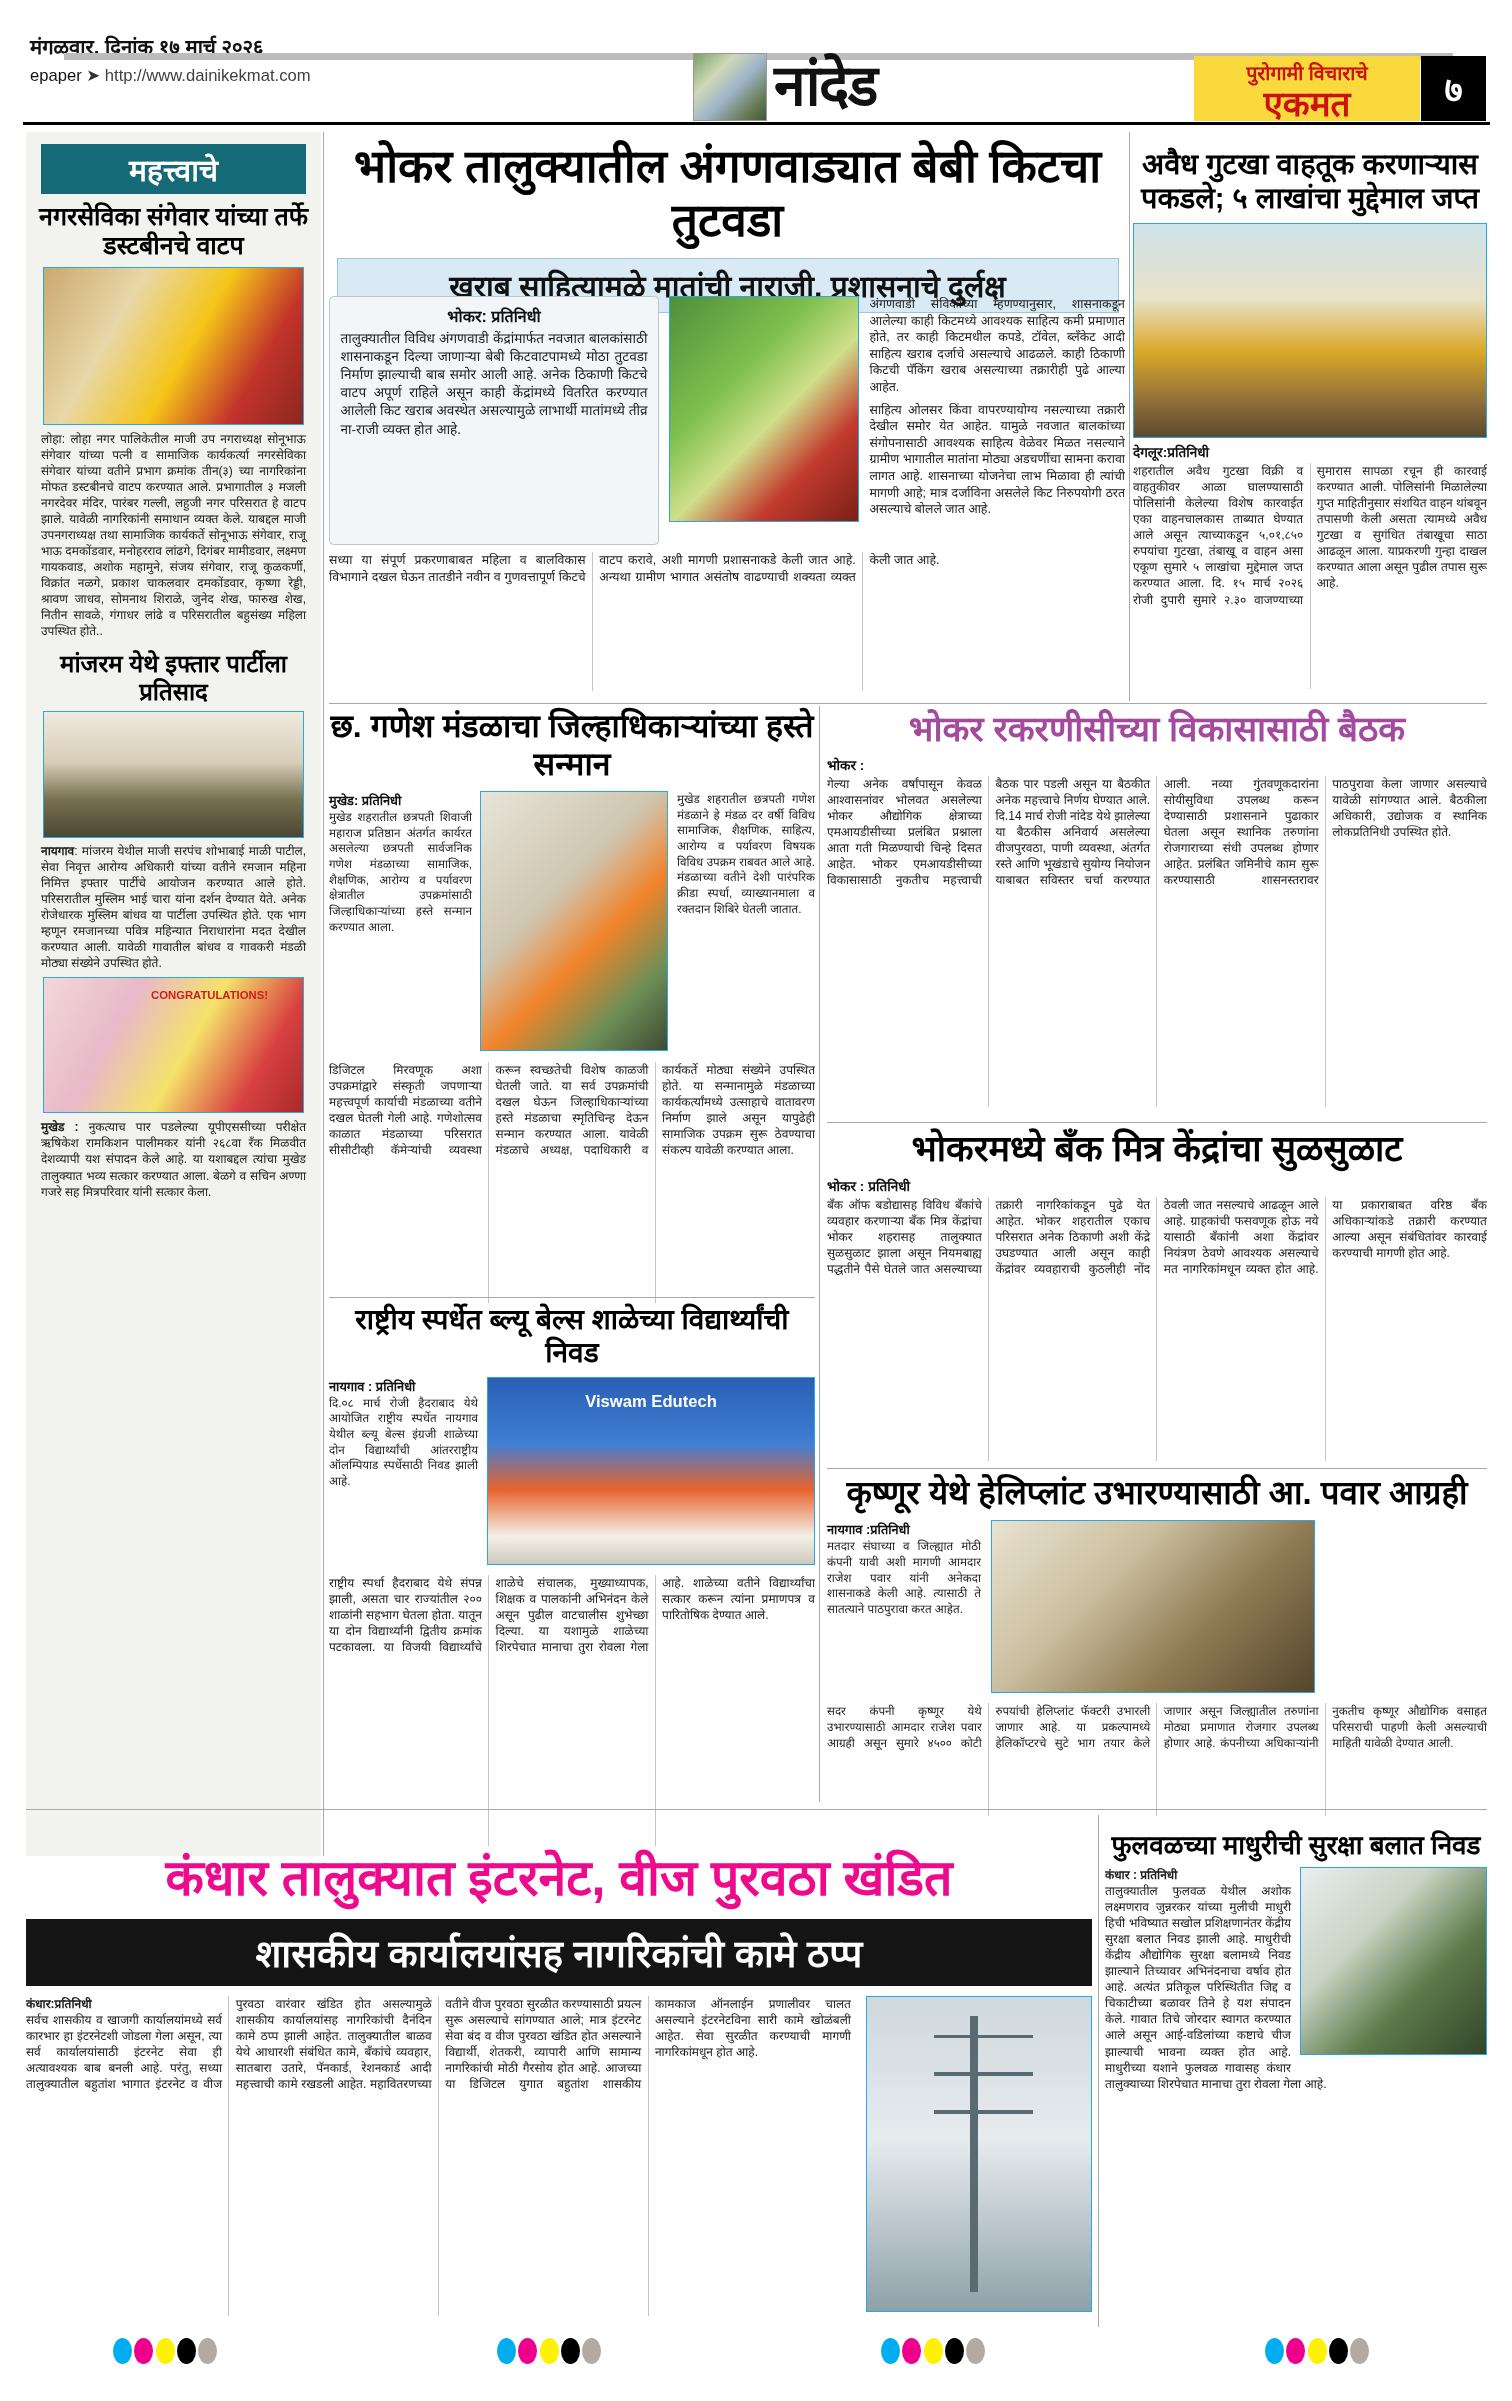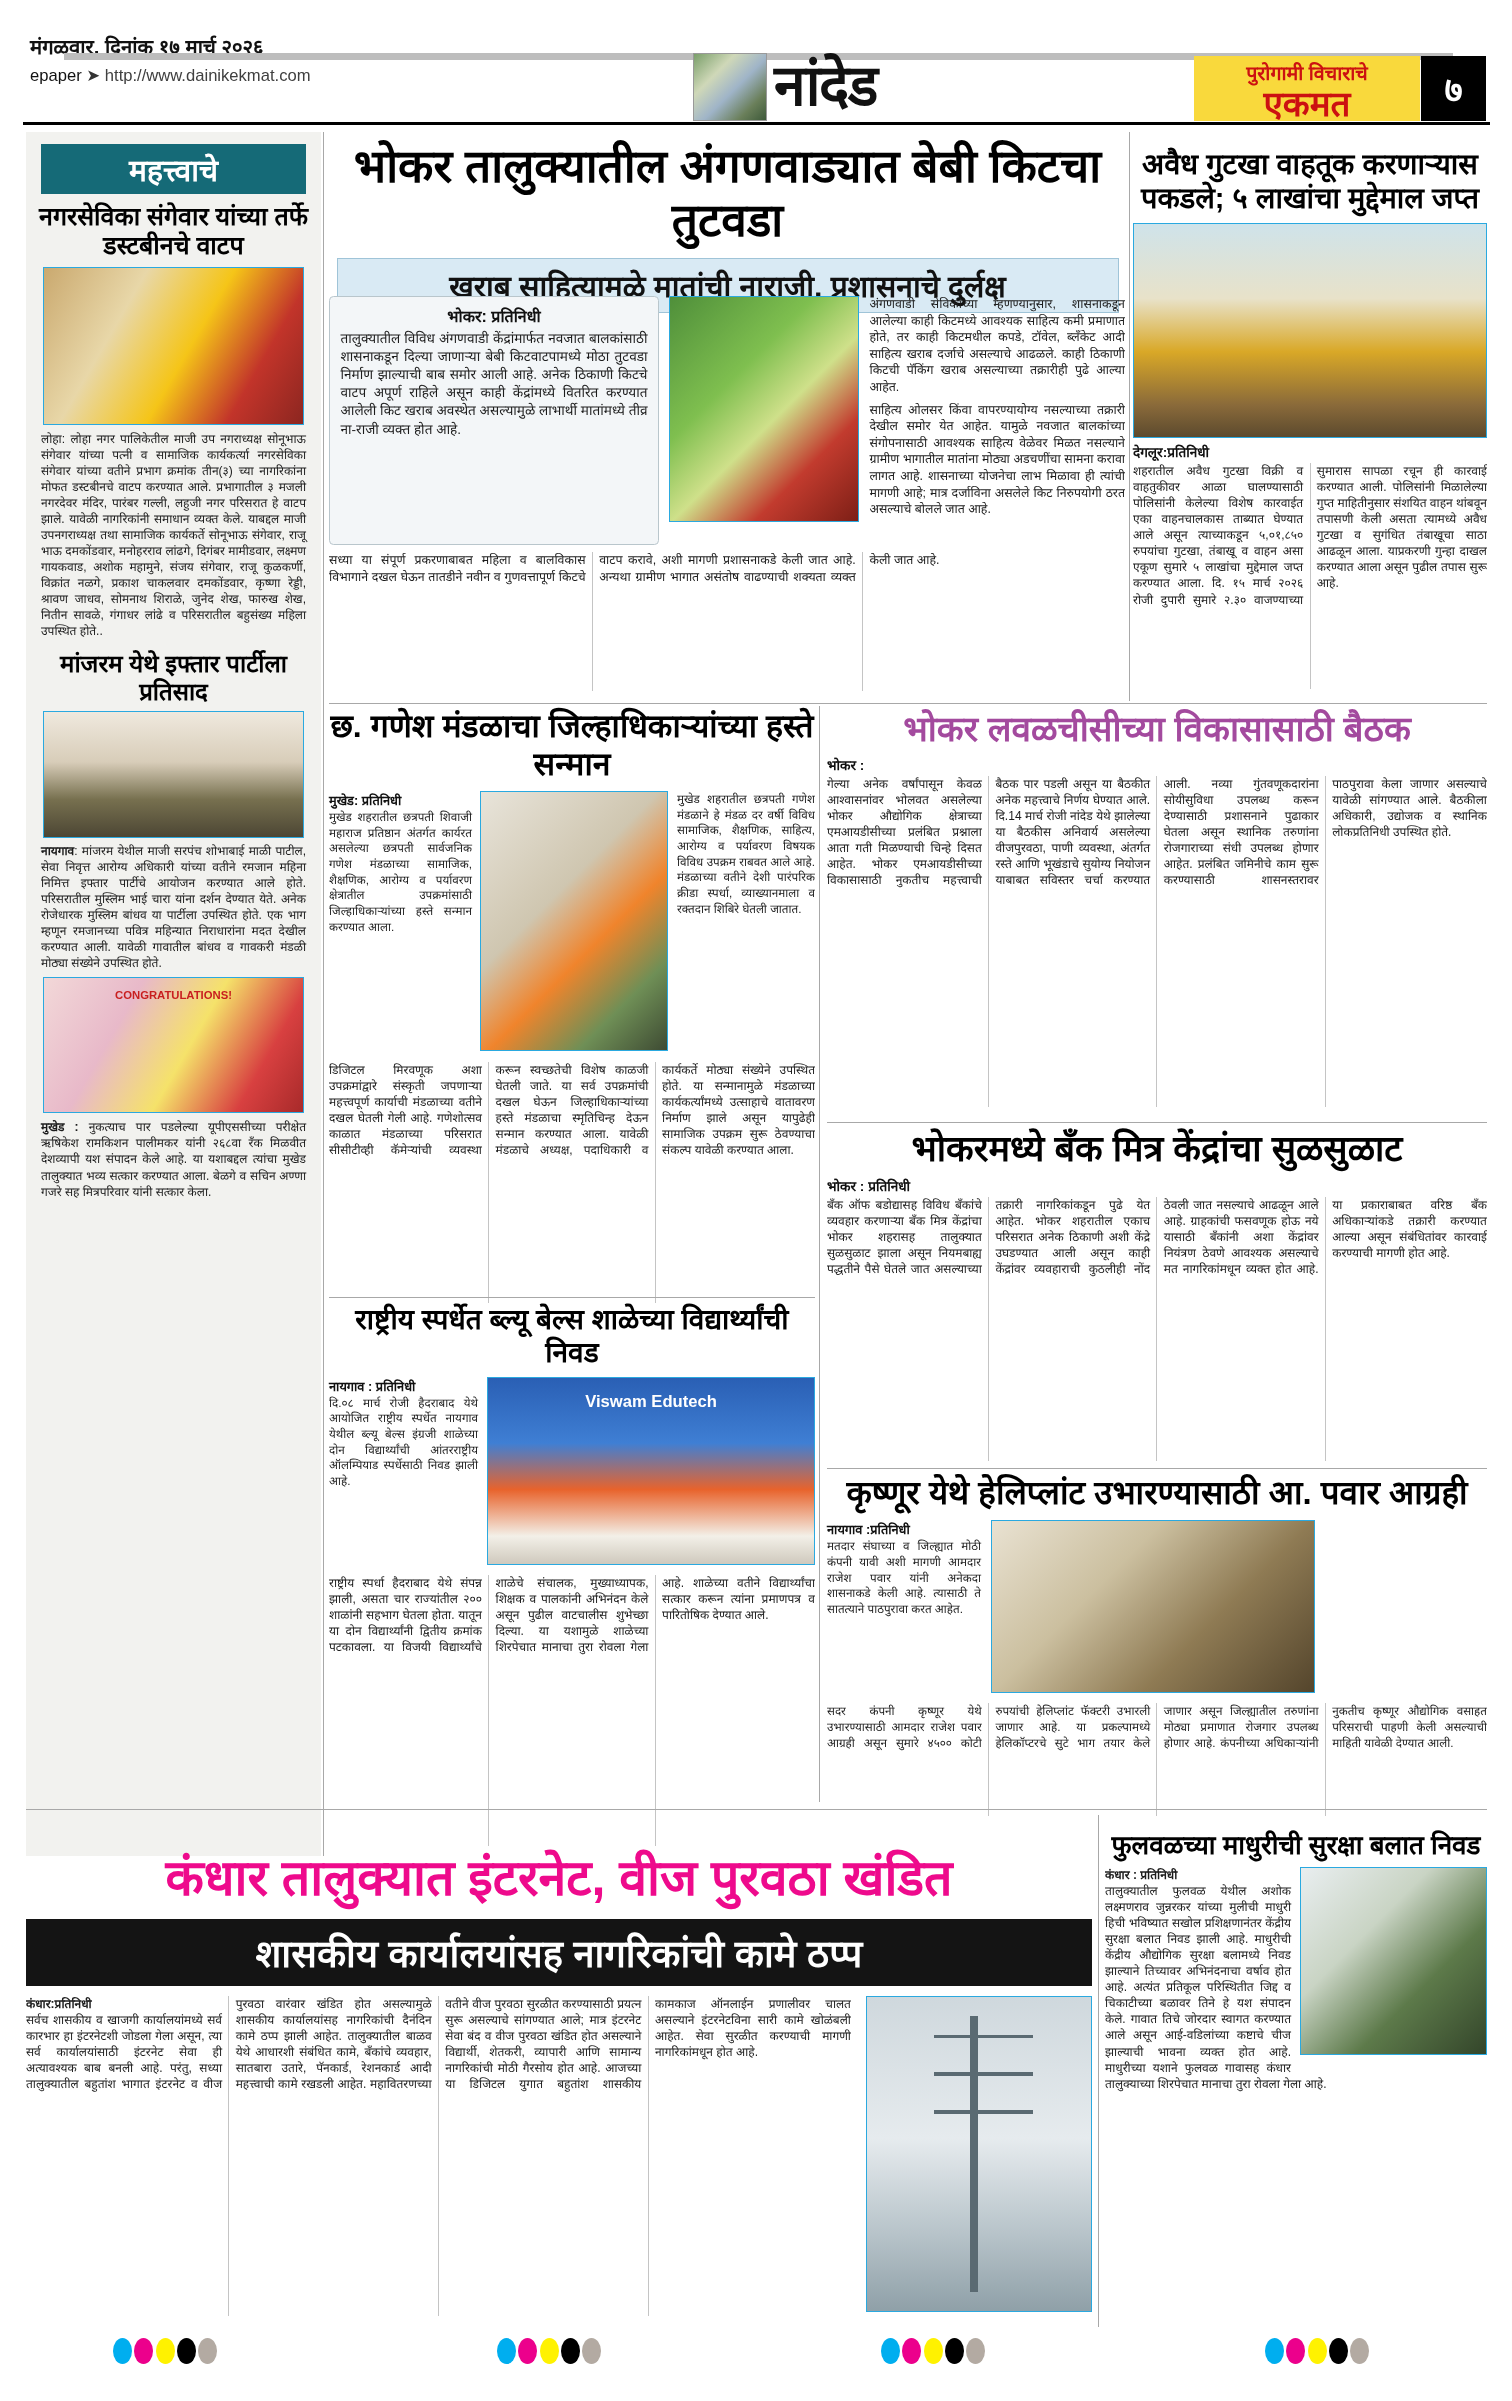--- a/index.html
+++ b/index.html
@@ -69,21 +69,21 @@
     <div class="body-text" style="margin:4.5px 15px;font-size:12px;">लोहा: लोहा नगर पालिकेतील माजी उप नगराध्यक्ष सोनूभाऊ संगेवार यांच्या पत्नी व सामाजिक कार्यकर्त्या नगरसेविका संगेवार यांच्या वतीने प्रभाग क्रमांक तीन(३) च्या नागरिकांना मोफत डस्टबीनचे वाटप करण्यात आले. प्रभागातील ३ मजली नगरदेवर मंदिर, पारंबर गल्ली, लहुजी नगर परिसरात हे वाटप झाले. यावेळी नागरिकांनी समाधान व्यक्त केले. याबद्दल माजी उपनगराध्यक्ष तथा सामाजिक कार्यकर्ते सोनूभाऊ संगेवार, राजू भाऊ दमकोंडवार, मनोहरराव लांढगे, दिगंबर मामीडवार, लक्ष्मण गायकवाड, अशोक महामुने, संजय संगेवार, राजू कुळकर्णी, विक्रांत नळगे, प्रकाश चाकलवार दमकोंडवार, कृष्णा रेड्डी, श्रावण जाधव, सोमनाथ शिराळे, जुनेद शेख, फारुख शेख, नितीन सावळे, गंगाधर लांढे व परिसरातील बहुसंख्य महिला उपस्थित होते..</div>
 
     <div class="hl" style="font-size:24px;margin:10.5px 7.5px 4.5px 7.5px;">मांजरम येथे इफ्तार पार्टीला प्रतिसाद</div>
     <div class="photo ph-group" style="margin:4.5px 16.6px;height:127px;"></div>
     <div class="body-text" style="margin:4.5px 15px;font-size:12px;">
       <span class="byline-inline">नायगाव</span>:
       <span>मांजरम येथील माजी सरपंच शोभाबाई माळी पाटील, सेवा निवृत्त आरोग्य अधिकारी यांच्या वतीने रमजान महिना निमित्त इफ्तार पार्टीचे आयोजन करण्यात आले होते. परिसरातील मुस्लिम भाई चारा यांना दर्शन देण्यात येते. अनेक रोजेधारक मुस्लिम बांधव या पार्टीला उपस्थित होते. एक भाग म्हणून रमजानच्या पवित्र महिन्यात निराधारांना मदत देखील करण्यात आली. यावेळी गावातील बांधव व गावकरी मंडळी मोठ्या संख्येने उपस्थित होते.</span>
     </div>
 
     <div class="photo ph-congrats" style="margin:6px 16.6px;height:136px;">
-      <div class="banner-strip" style="color:#c81f1f;font-size:11.3px;">CONGRATULATIONS!</div>
+      <div class="banner-strip" style="color:#c81f1f;font-size:11.3px;margin-left:36px;">CONGRATULATIONS!</div>
     </div>
     <div class="body-text" style="margin:4.5px 15px;font-size:12px;">
       <span class="byline-inline">मुखेड :</span>
       <span>नुकत्याच पार पडलेल्या यूपीएससीच्या परीक्षेत ऋषिकेश रामकिशन पालीमकर यांनी २६८वा रँक मिळवीत देशव्यापी यश संपादन केले आहे. या यशाबद्दल त्यांचा मुखेड तालुक्यात भव्य सत्कार करण्यात आला. बेळगे व सचिन अण्णा गजरे सह मित्रपरिवार यांनी सत्कार केला.</span>
     </div>
   </div>
 
   <div class="abs" style="left:329px;top:139px;width:797px;height:561px;">
     <div class="hl" style="font-size:46px;font-weight:900;">भोकर तालुक्यातील अंगणवाड्यात बेबी किटचा तुटवडा</div>
     <div style="margin:10.5px 7.5px 0 7.5px;background:#d9eaf4;border:0.8px solid #9fc4d8;text-align:center;font-size:30px;font-weight:bold;padding:6px 0;">खराब साहित्यामुळे मातांची नाराजी, प्रशासनाचे दुर्लक्ष</div>
@@ -121,21 +121,21 @@
         <div style="font-weight:bold;font-size:12.8px;">मुखेड: प्रतिनिधी</div>
         <div class="body-text" style="font-size:11.7px;">मुखेड शहरातील छत्रपती शिवाजी महाराज प्रतिष्ठान अंतर्गत कार्यरत असलेल्या छत्रपती सार्वजनिक गणेश मंडळाच्या सामाजिक, शैक्षणिक, आरोग्य व पर्यावरण क्षेत्रातील उपक्रमांसाठी जिल्हाधिकाऱ्यांच्या हस्ते सन्मान करण्यात आला.</div>
       </div>
       <div class="photo ph-flag" style="position:absolute;left:151px;top:0;width:188px;height:260px;"></div>
       <div class="body-text" style="position:absolute;left:348px;top:0;width:138px;font-size:11.7px;height:267px;overflow:hidden;">मुखेड शहरातील छत्रपती गणेश मंडळाने हे मंडळ दर वर्षी विविध सामाजिक, शैक्षणिक, साहित्य, आरोग्य व पर्यावरण विषयक विविध उपक्रम राबवत आले आहे. मंडळाच्या वतीने देशी पारंपरिक क्रीडा स्पर्धा, व्याख्यानमाला व रक्तदान शिबिरे घेतली जातात.</div>
     </div>
     <div class="cols-3 body-text" style="height:241px;overflow:hidden;font-size:12px;">डिजिटल मिरवणूक अशा उपक्रमांद्वारे संस्कृती जपणाऱ्या महत्त्वपूर्ण कार्याची मंडळाच्या वतीने दखल घेतली गेली आहे. गणेशोत्सव काळात मंडळाच्या परिसरात सीसीटीव्ही कॅमेऱ्यांची व्यवस्था करून स्वच्छतेची विशेष काळजी घेतली जाते. या सर्व उपक्रमांची दखल घेऊन जिल्हाधिकाऱ्यांच्या हस्ते मंडळाचा स्मृतिचिन्ह देऊन सन्मान करण्यात आला. यावेळी मंडळाचे अध्यक्ष, पदाधिकारी व कार्यकर्ते मोठ्या संख्येने उपस्थित होते. या सन्मानामुळे मंडळाच्या कार्यकर्त्यांमध्ये उत्साहाचे वातावरण निर्माण झाले असून यापुढेही सामाजिक उपक्रम सुरू ठेवण्याचा संकल्प यावेळी करण्यात आला.</div>
   </div>
 
   <div class="abs" style="left:827px;top:708px;width:660px;height:410px;">
-    <div class="hl" style="font-size:35px;color:#a34a9e;">भोकर लवळचीसीच्या विकासासाठी बैठक</div>
+    <div class="hl" style="font-size:35px;color:#a34a9e;">भोकर रकरणीसीच्या विकासासाठी बैठक</div>
     <div style="font-weight:bold;font-size:13.6px;margin:6px 0 1.5px 0;">भोकर :</div>
     <div class="cols-4 body-text" style="height:331px;overflow:hidden;font-size:12px;">गेल्या अनेक वर्षांपासून केवळ आश्वासनांवर भोलवत असलेल्या भोकर औद्योगिक क्षेत्राच्या एमआयडीसीच्या प्रलंबित प्रश्नाला आता गती मिळण्याची चिन्हे दिसत आहेत. भोकर एमआयडीसीच्या विकासासाठी नुकतीच महत्त्वाची बैठक पार पडली असून या बैठकीत अनेक महत्त्वाचे निर्णय घेण्यात आले. दि.14 मार्च रोजी नांदेड येथे झालेल्या या बैठकीस अनिवार्य असलेल्या वीजपुरवठा, पाणी व्यवस्था, अंतर्गत रस्ते आणि भूखंडाचे सुयोग्य नियोजन याबाबत सविस्तर चर्चा करण्यात आली. नव्या गुंतवणूकदारांना सोयीसुविधा उपलब्ध करून देण्यासाठी प्रशासनाने पुढाकार घेतला असून स्थानिक तरुणांना रोजगाराच्या संधी उपलब्ध होणार आहेत. प्रलंबित जमिनीचे काम सुरू करण्यासाठी शासनस्तरावर पाठपुरावा केला जाणार असल्याचे यावेळी सांगण्यात आले. बैठकीला अधिकारी, उद्योजक व स्थानिक लोकप्रतिनिधी उपस्थित होते.</div>
   </div>
 
   <div class="abs hline" style="left:827px;top:1122px;width:660px;"></div>
 
   <div class="abs" style="left:827px;top:1128px;width:660px;height:339px;">
     <div class="hl" style="font-size:36px;">भोकरमध्ये बँक मित्र केंद्रांचा सुळसुळाट</div>
     <div style="font-weight:bold;font-size:13.6px;margin:6px 0 1.5px 0;">भोकर : प्रतिनिधी</div>
     <div class="cols-4 body-text" style="height:264px;overflow:hidden;font-size:12px;">बँक ऑफ बडोद्यासह विविध बँकांचे व्यवहार करणाऱ्या बँक मित्र केंद्रांचा भोकर शहरासह तालुक्यात सुळसुळाट झाला असून नियमबाह्य पद्धतीने पैसे घेतले जात असल्याच्या तक्रारी नागरिकांकडून पुढे येत आहेत. भोकर शहरातील एकाच परिसरात अनेक ठिकाणी अशी केंद्रे उघडण्यात आली असून काही केंद्रांवर व्यवहाराची कुठलीही नोंद ठेवली जात नसल्याचे आढळून आले आहे. ग्राहकांची फसवणूक होऊ नये यासाठी बँकांनी अशा केंद्रांवर नियंत्रण ठेवणे आवश्यक असल्याचे मत नागरिकांमधून व्यक्त होत आहे. या प्रकाराबाबत वरिष्ठ बँक अधिकाऱ्यांकडे तक्रारी करण्यात आल्या असून संबंधितांवर कारवाई करण्याची मागणी होत आहे.</div>

